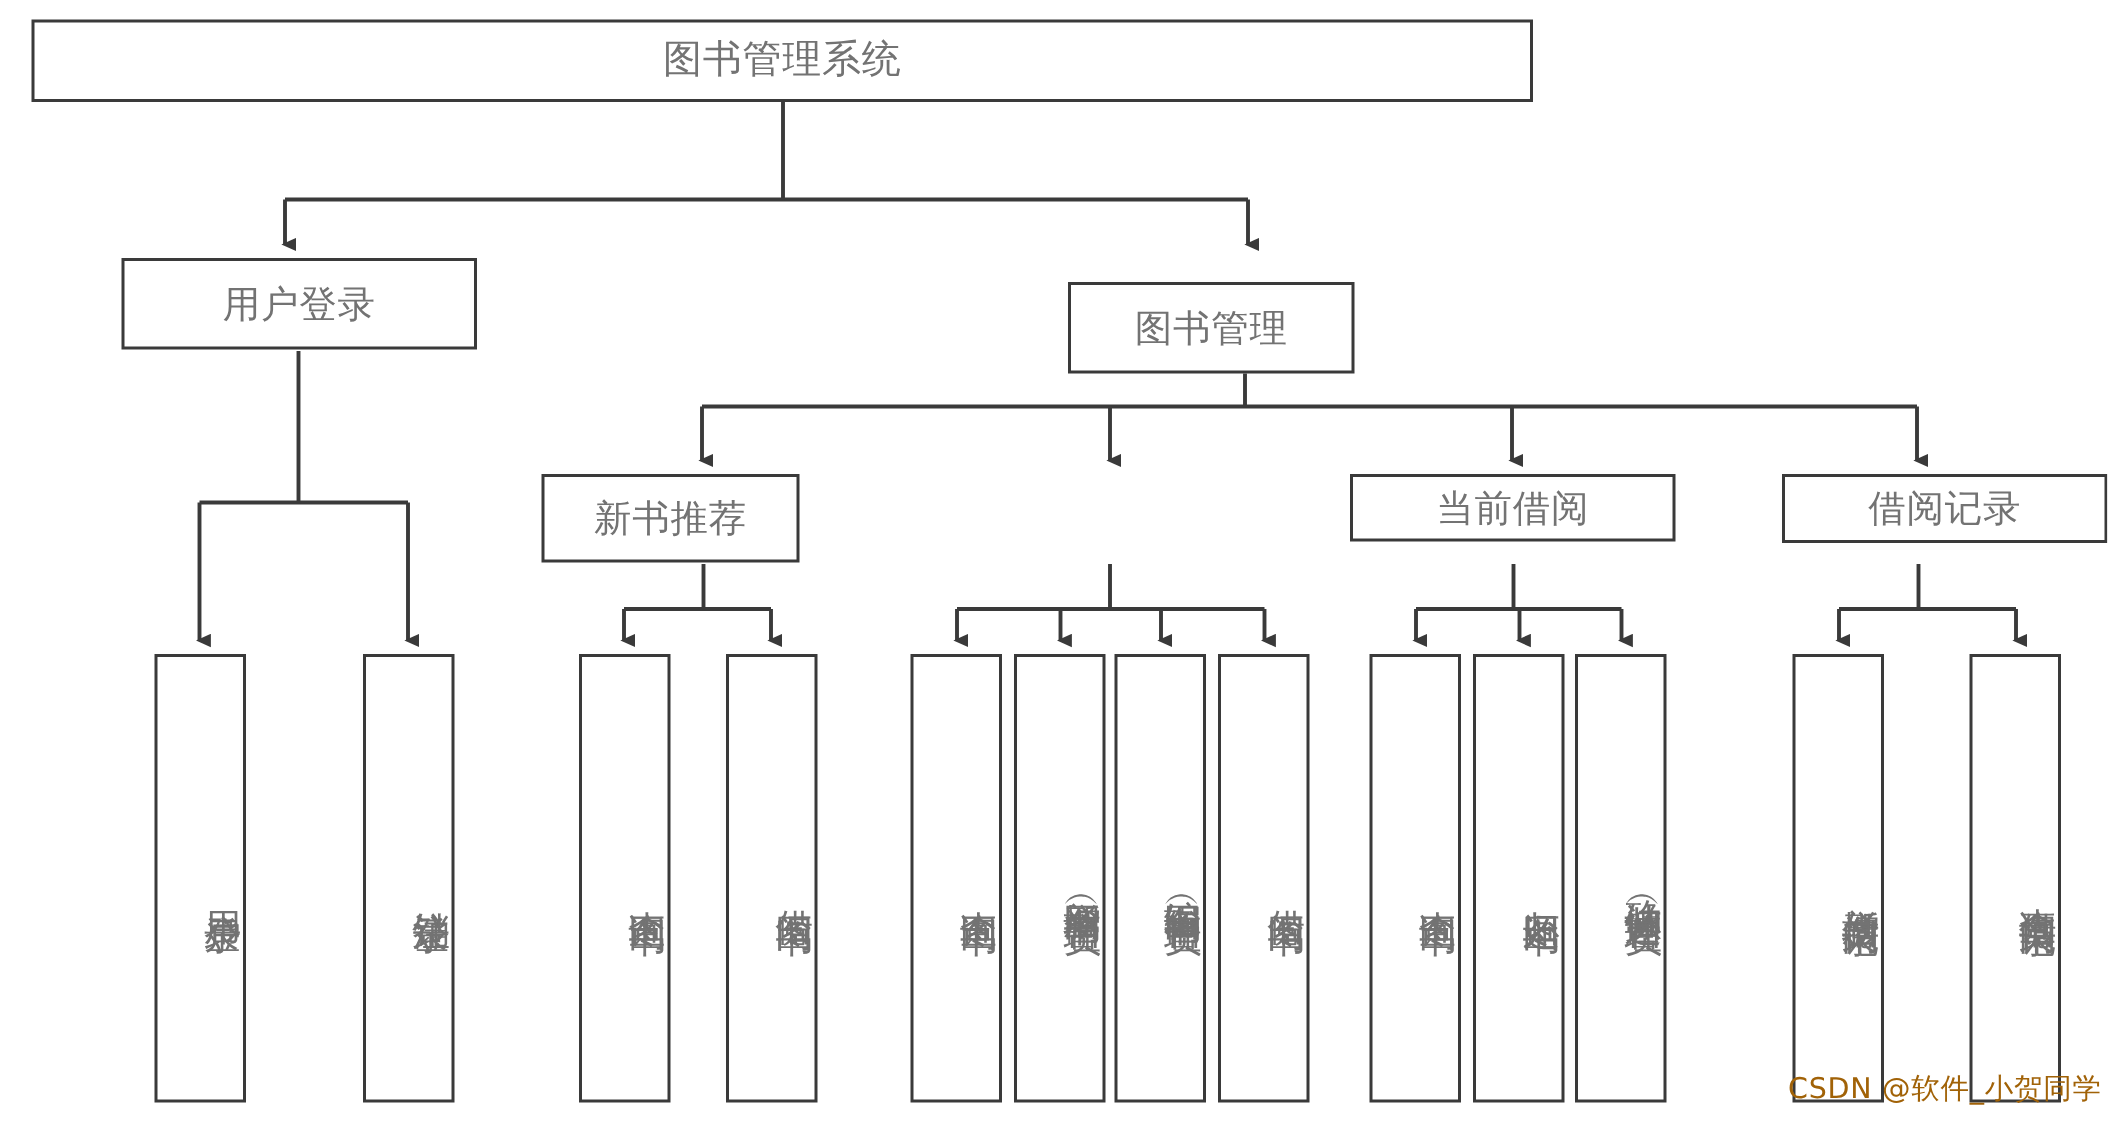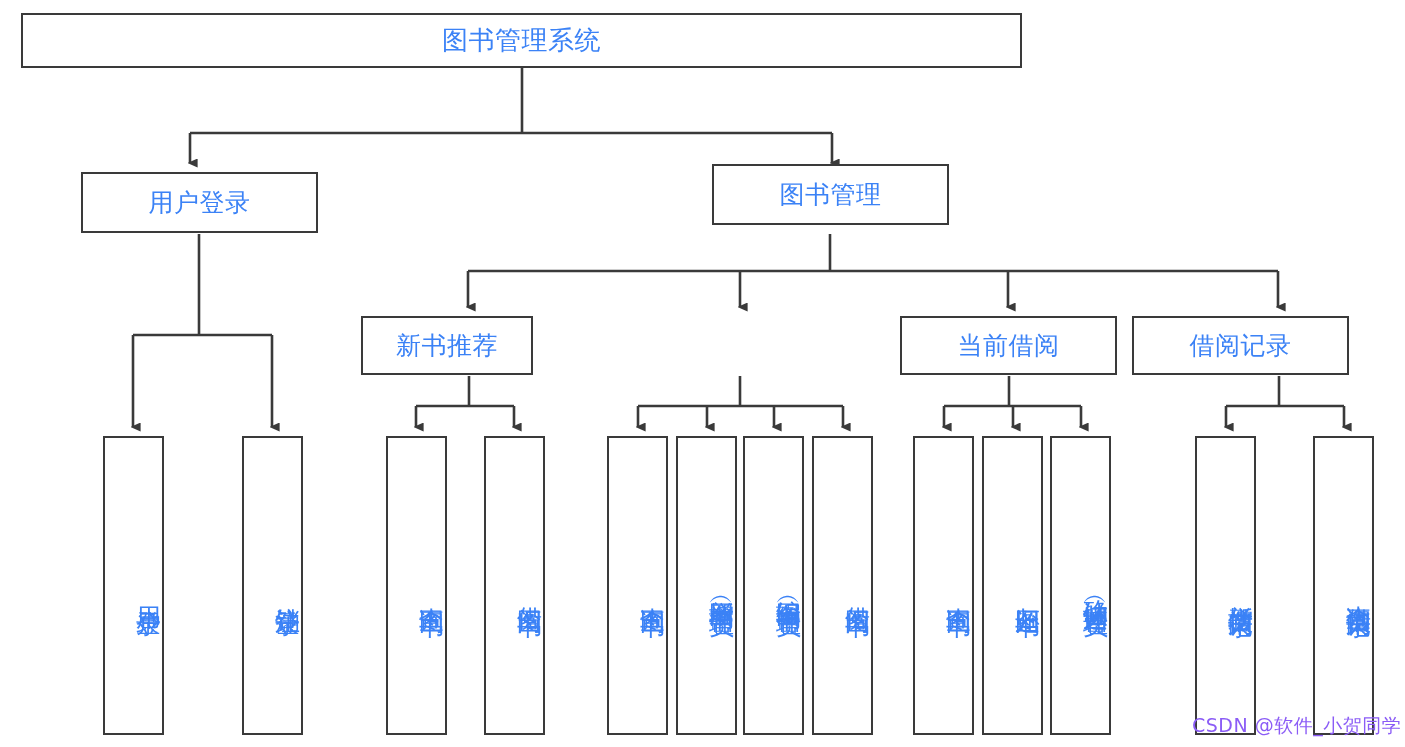--- a/index.html
+++ b/index.html
@@ -23,21 +23,21 @@
     top: 0;
     width: 1405px;
     height: 747px;
     pointer-events: none;
   }
   .node {
     position: absolute;
     box-sizing: border-box;
     border: 2.5px solid #3a3a3a;
     background: #ffffff;
-    color: #3b82f6;
+    color: #737373;
     display: flex;
     align-items: center;
     justify-content: center;
     text-align: center;
     letter-spacing: 0.5px;
   }
   .node.horiz {
     font-size: 25px;
     line-height: 1.1;
   }
@@ -52,21 +52,21 @@
     align-items: flex-start;
     justify-content: center;
     padding-top: 10px;
     letter-spacing: 2px;
   }
   .node.vert.tall {
     padding-top: 6px;
   }
   .watermark {
     position: absolute;
-    color: #8b5cf6;
+    color: #a16207;
     font-size: 19px;
     white-space: nowrap;
     letter-spacing: 0.5px;
   }
 </style>
 </head>
 <body>
 
 <div id="canvas">
 
@@ -116,25 +116,25 @@
       <path d="M1279,376 L1279,406"></path>
       <path d="M1226,406 L1344,406"></path>
       <path d="M1226,406 L1226,427" marker-end="url(#arrow)"></path>
       <path d="M1344,406 L1344,427" marker-end="url(#arrow)"></path>
     </g>
   </svg>
 
   <div class="node horiz root" style="left:21px; top:13px; width:1001px; height:55px;">图书管理系统</div>
 
   <div class="node horiz" style="left:81px; top:172px; width:237px; height:61px;">用户登录</div>
-  <div class="node horiz" style="left:712px; top:164px; width:237px; height:61px;">图书管理</div>
+  <div class="node horiz" style="left:712px; top:188px; width:191px; height:61px;">图书管理</div>
 
   <div class="node horiz" style="left:361px; top:316px; width:172px; height:59px;">新书推荐</div>
-  <div class="node horiz" style="left:900px; top:316px; width:217px; height:59px;">当前借阅</div>
-  <div class="node horiz" style="left:1132px; top:316px; width:217px; height:59px;">借阅记录</div>
+  <div class="node horiz" style="left:900px; top:316px; width:217px; height:45px;">当前借阅</div>
+  <div class="node horiz" style="left:1188px; top:316px; width:217px; height:46px;">借阅记录</div>
 
   <div class="node vert" style="left:103px; top:436px; width:61px; height:299px;">用户登录</div>
   <div class="node vert" style="left:242px; top:436px; width:61px; height:299px;">注销登录</div>
 
   <div class="node vert" style="left:386px; top:436px; width:61px; height:299px;">查询图书</div>
   <div class="node vert" style="left:484px; top:436px; width:61px; height:299px;">借阅图书</div>
 
   <div class="node vert" style="left:607px; top:436px; width:61px; height:299px;">查询图书</div>
   <div class="node vert tall" style="left:676px; top:436px; width:61px; height:299px;">新增图书（管理员）</div>
   <div class="node vert tall" style="left:743px; top:436px; width:61px; height:299px;">编辑图书（管理员）</div>

